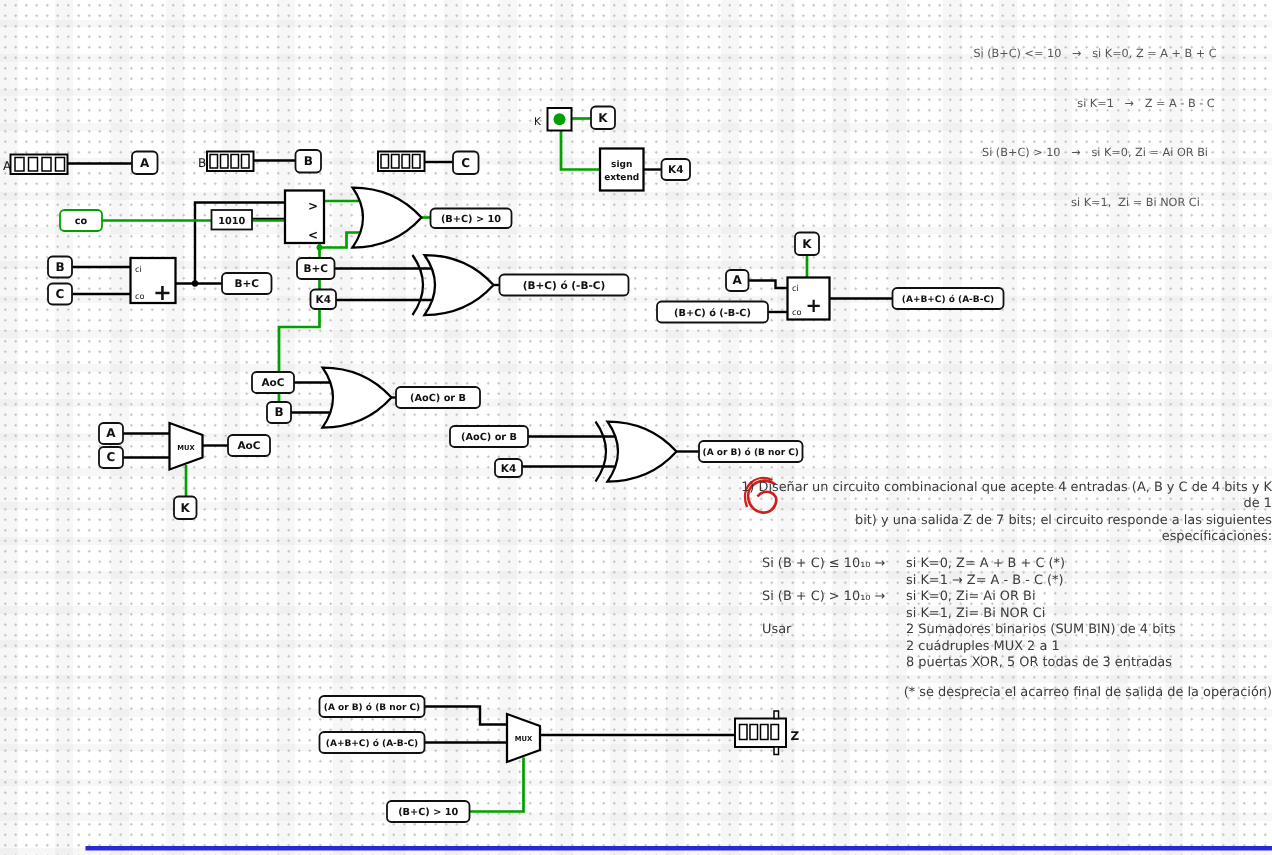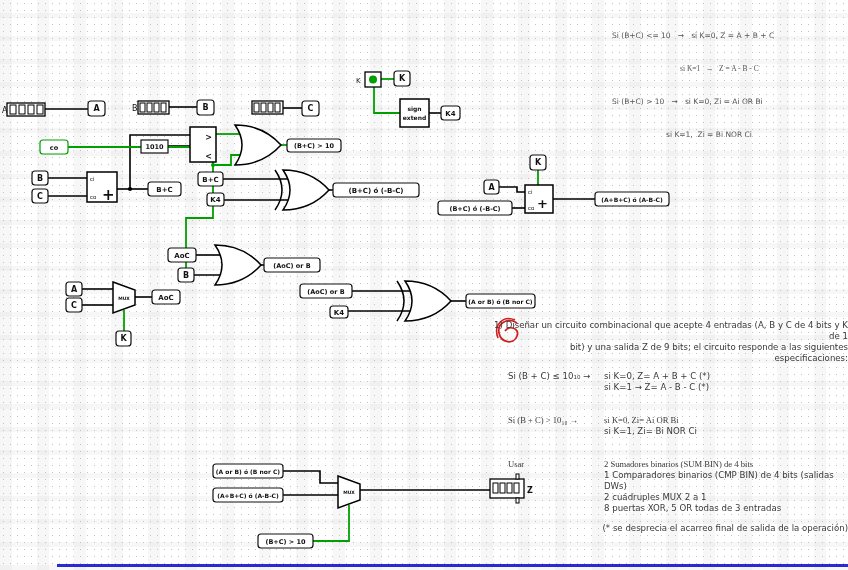--- a/index.html
+++ b/index.html
@@ -19,33 +19,33 @@
   .comp{fill:#fff;stroke:#000;stroke-width:1.5;}
   .comp2{fill:#fff;stroke:#000;stroke-width:1.3;}
   .tagbox{fill:#fff;stroke:#111;stroke-width:1.2;}
   .tagbox.green{stroke:#00a000;}
   .bit{fill:#fff;stroke:#000;stroke-width:1;}
   text{fill:#111;}
   .tagtxt{font-family:"DejaVu Sans",sans-serif;font-weight:600;text-anchor:middle;}
   .tiny{font-family:"DejaVu Sans",sans-serif;}
   .notes{
     position:absolute;left:612px;top:8px;width:236px;
-    font-size:7.5px;line-height:11px;color:#555;white-space:pre;
+    font-size:7.5px;line-height:11px;color:#555;white-space:pre;text-align:center;
   }
-  .notes .n2{padding-left:68px;font-family:Liberation Serif, serif;}
+  .notes .n2{padding-left:68px;}
   .notes .n3{margin-top:0;}
   .notes .n4{padding-left:54px;}
   .problem{
     position:absolute;left:494px;top:320px;width:354px;
     font-size:8.6px;line-height:11px;color:#3a3a3a;
   }
   .prow{display:flex;}
   .prow .pl{width:96px;flex:0 0 96px;padding-left:14px;}
   .prow .pr{flex:1;}
-  .prow.gap{margin-top:22px;font-family:Liberation Serif, serif;}
+  .prow.gap{margin-top:0;}
   .pnote{margin-top:9px;padding-left:14px;text-align:right;}
   .pintro{margin-bottom:7px;text-align:right;}
   .blueline{position:absolute;left:57px;top:564px;width:791px;height:3px;background:#2a2ad4;}
 </style>
 </head>
 <body>
 
 <div class="stage">
 
 <svg width="848" height="570" viewBox="0 0 848 570">
@@ -324,21 +324,21 @@
 <div class="notes">
   <div class="n1">Si (B+C) &lt;= 10   →   si K=0, Z = A + B + C</div>
   <div class="n2">si K=1   →   Z = A - B - C</div>
   <div class="n3">Si (B+C) &gt; 10   →   si K=0, Zi = Ai OR Bi</div>
   <div class="n4">si K=1,  Zi = Bi NOR Ci</div>
 </div>
 
 <div class="problem">
   <div class="pintro">
     <div>1) Diseñar un circuito combinacional que acepte 4 entradas (A, B y C de 4 bits y K de 1</div>
-    <div>bit) y una salida Z de 9 bits; el circuito responde a las siguientes especificaciones:</div>
+    <div>bit) y una salida Z de 7 bits; el circuito responde a las siguientes especificaciones:</div>
   </div>
   <div class="prow">
     <span class="pl">Si (B + C) ≤ 10₁₀  →</span>
     <span class="pr">si K=0, Z= A + B + C   (*)</span>
   </div>
   <div class="prow">
     <span class="pl"></span>
     <span class="pr">si K=1 →  Z= A - B - C (*)</span>
   </div>
   <div class="prow gap">
@@ -348,21 +348,20 @@
   <div class="prow">
     <span class="pl"></span>
     <span class="pr">si K=1, Zi= Bi NOR Ci</span>
   </div>
   <div class="prow gap">
     <span class="pl">Usar</span>
     <span class="pr">2 Sumadores binarios (SUM BIN) de 4 bits</span>
   </div>
   <div class="prow">
     <span class="pl"></span>
-    <span class="pr">1 Comparadores binarios (CMP BIN) de 4 bits (salidas DWs)</span>
   </div>
   <div class="prow">
     <span class="pl"></span>
     <span class="pr">2 cuádruples MUX  2 a 1</span>
   </div>
   <div class="prow">
     <span class="pl"></span>
     <span class="pr">8 puertas XOR, 5 OR todas de 3 entradas</span>
   </div>
   <div class="pnote">(* se desprecia el acarreo final de salida de la operación)</div>

